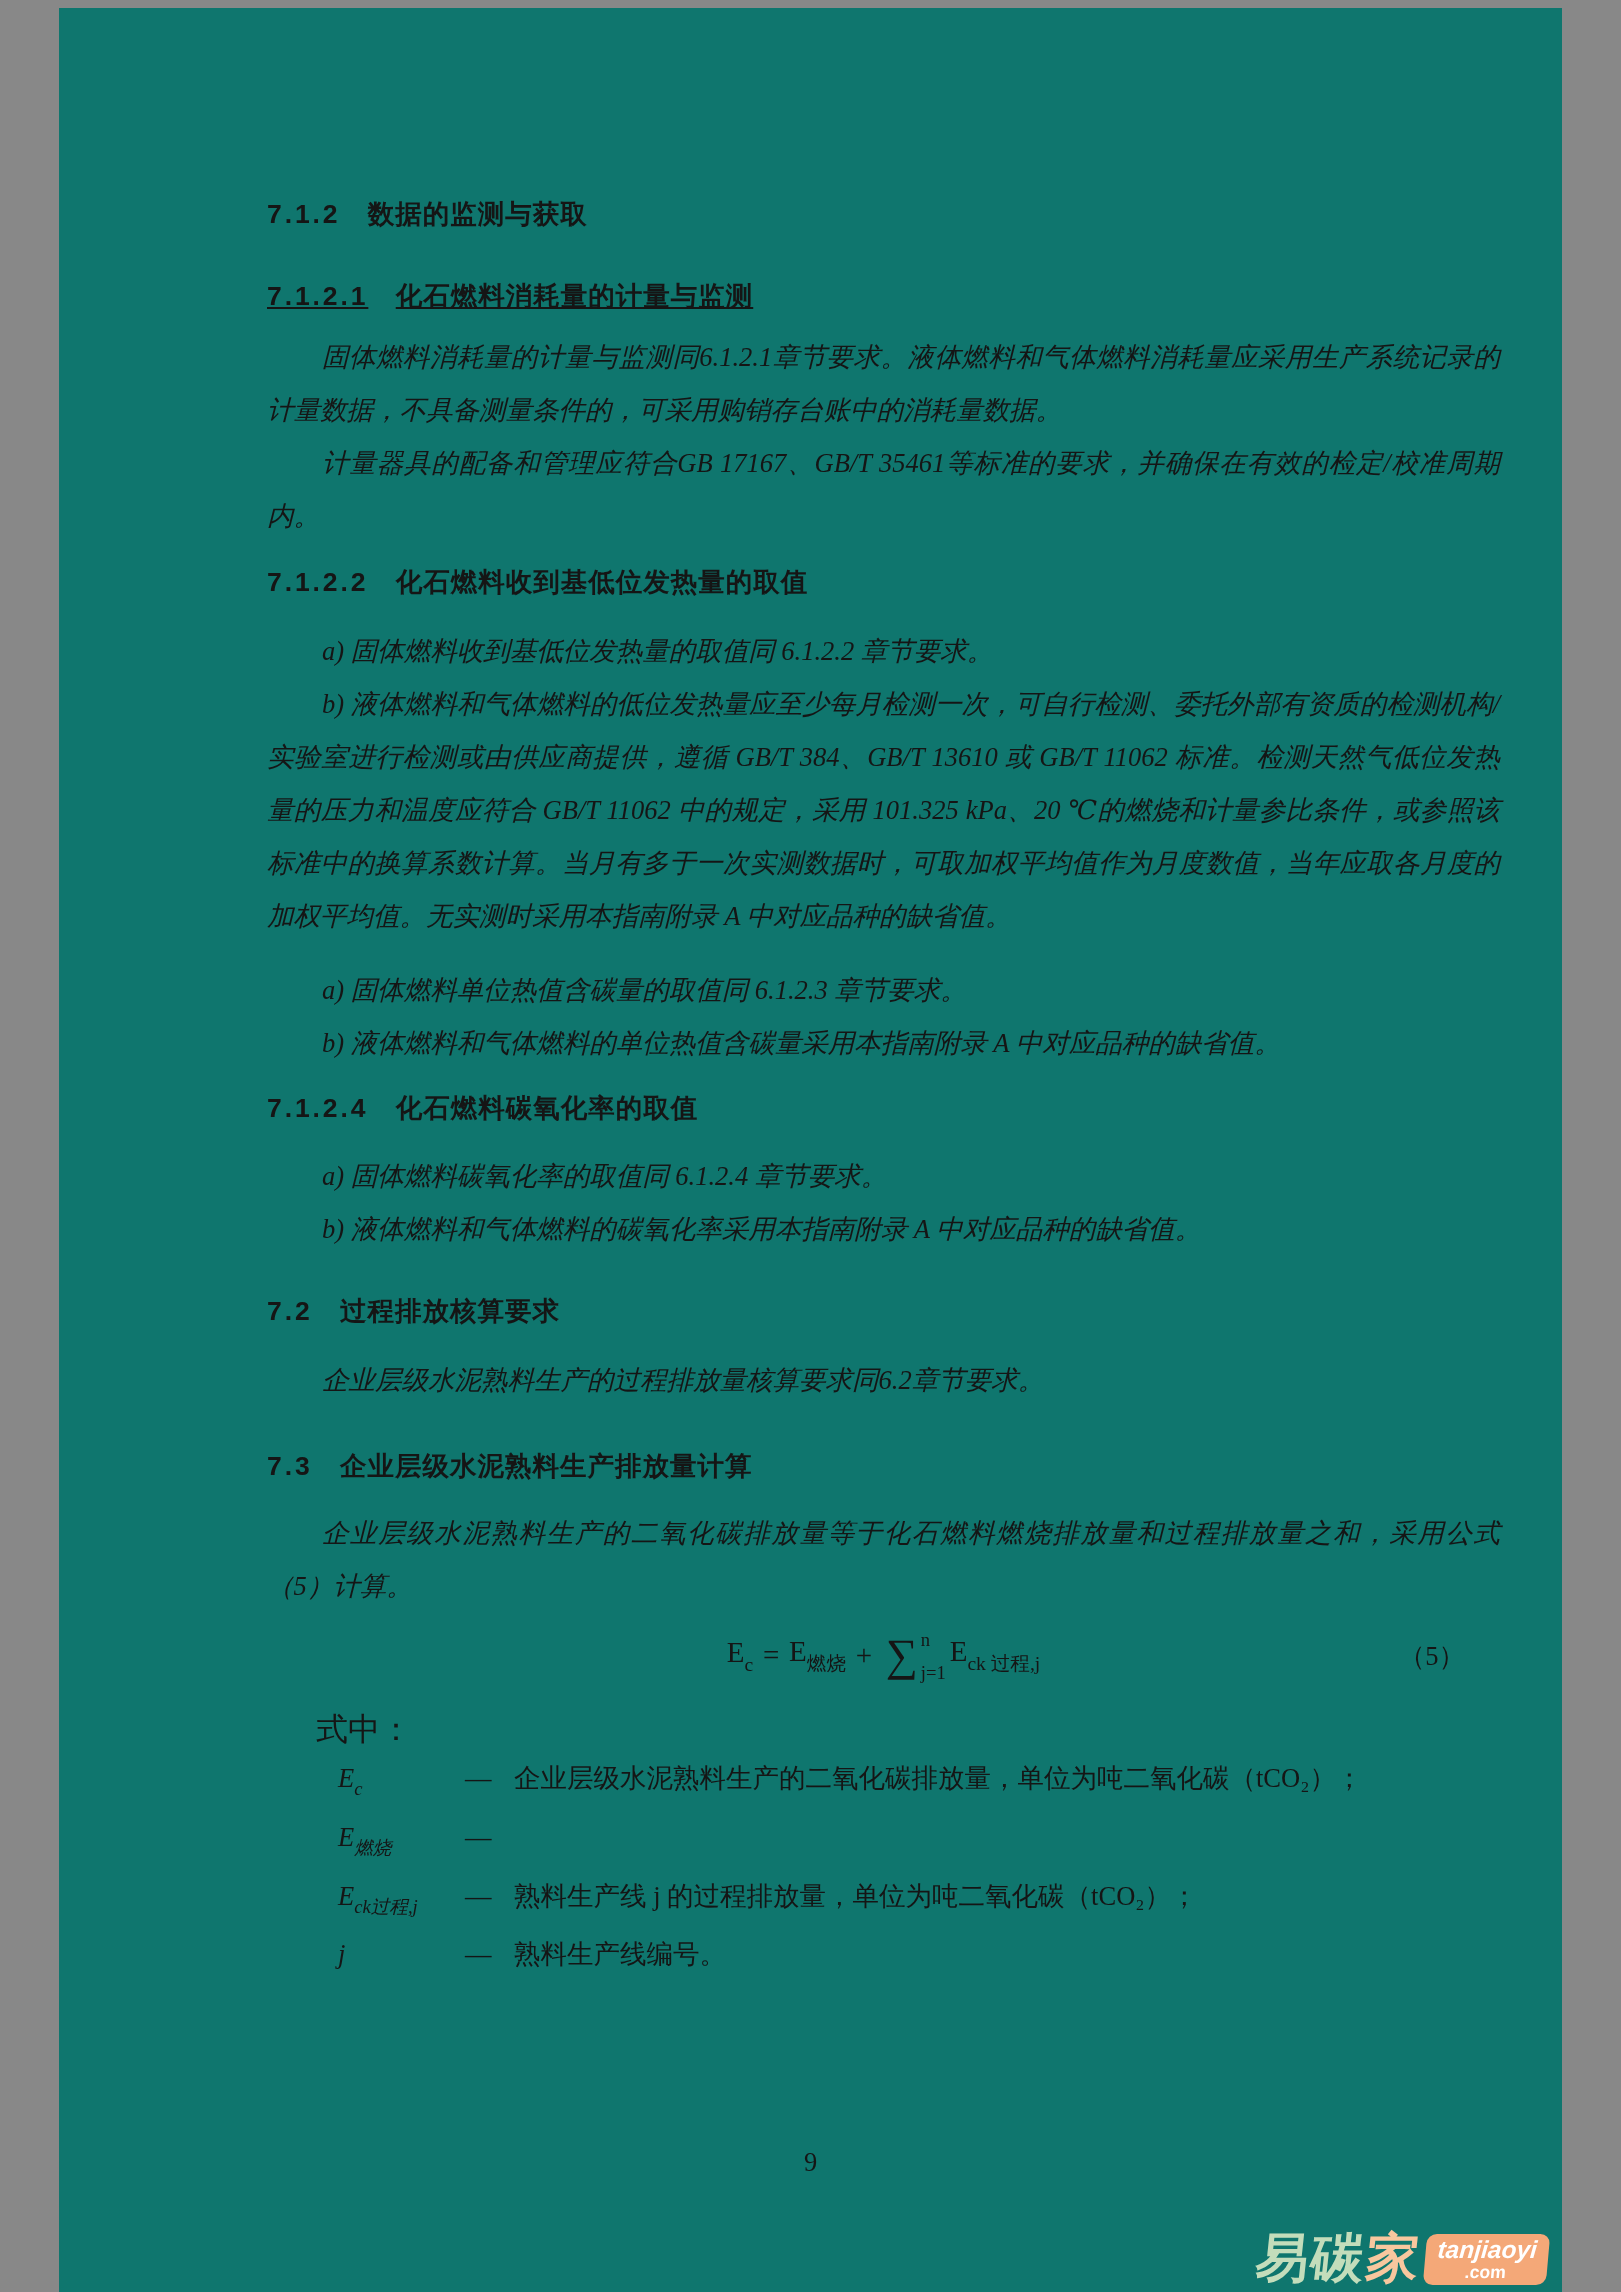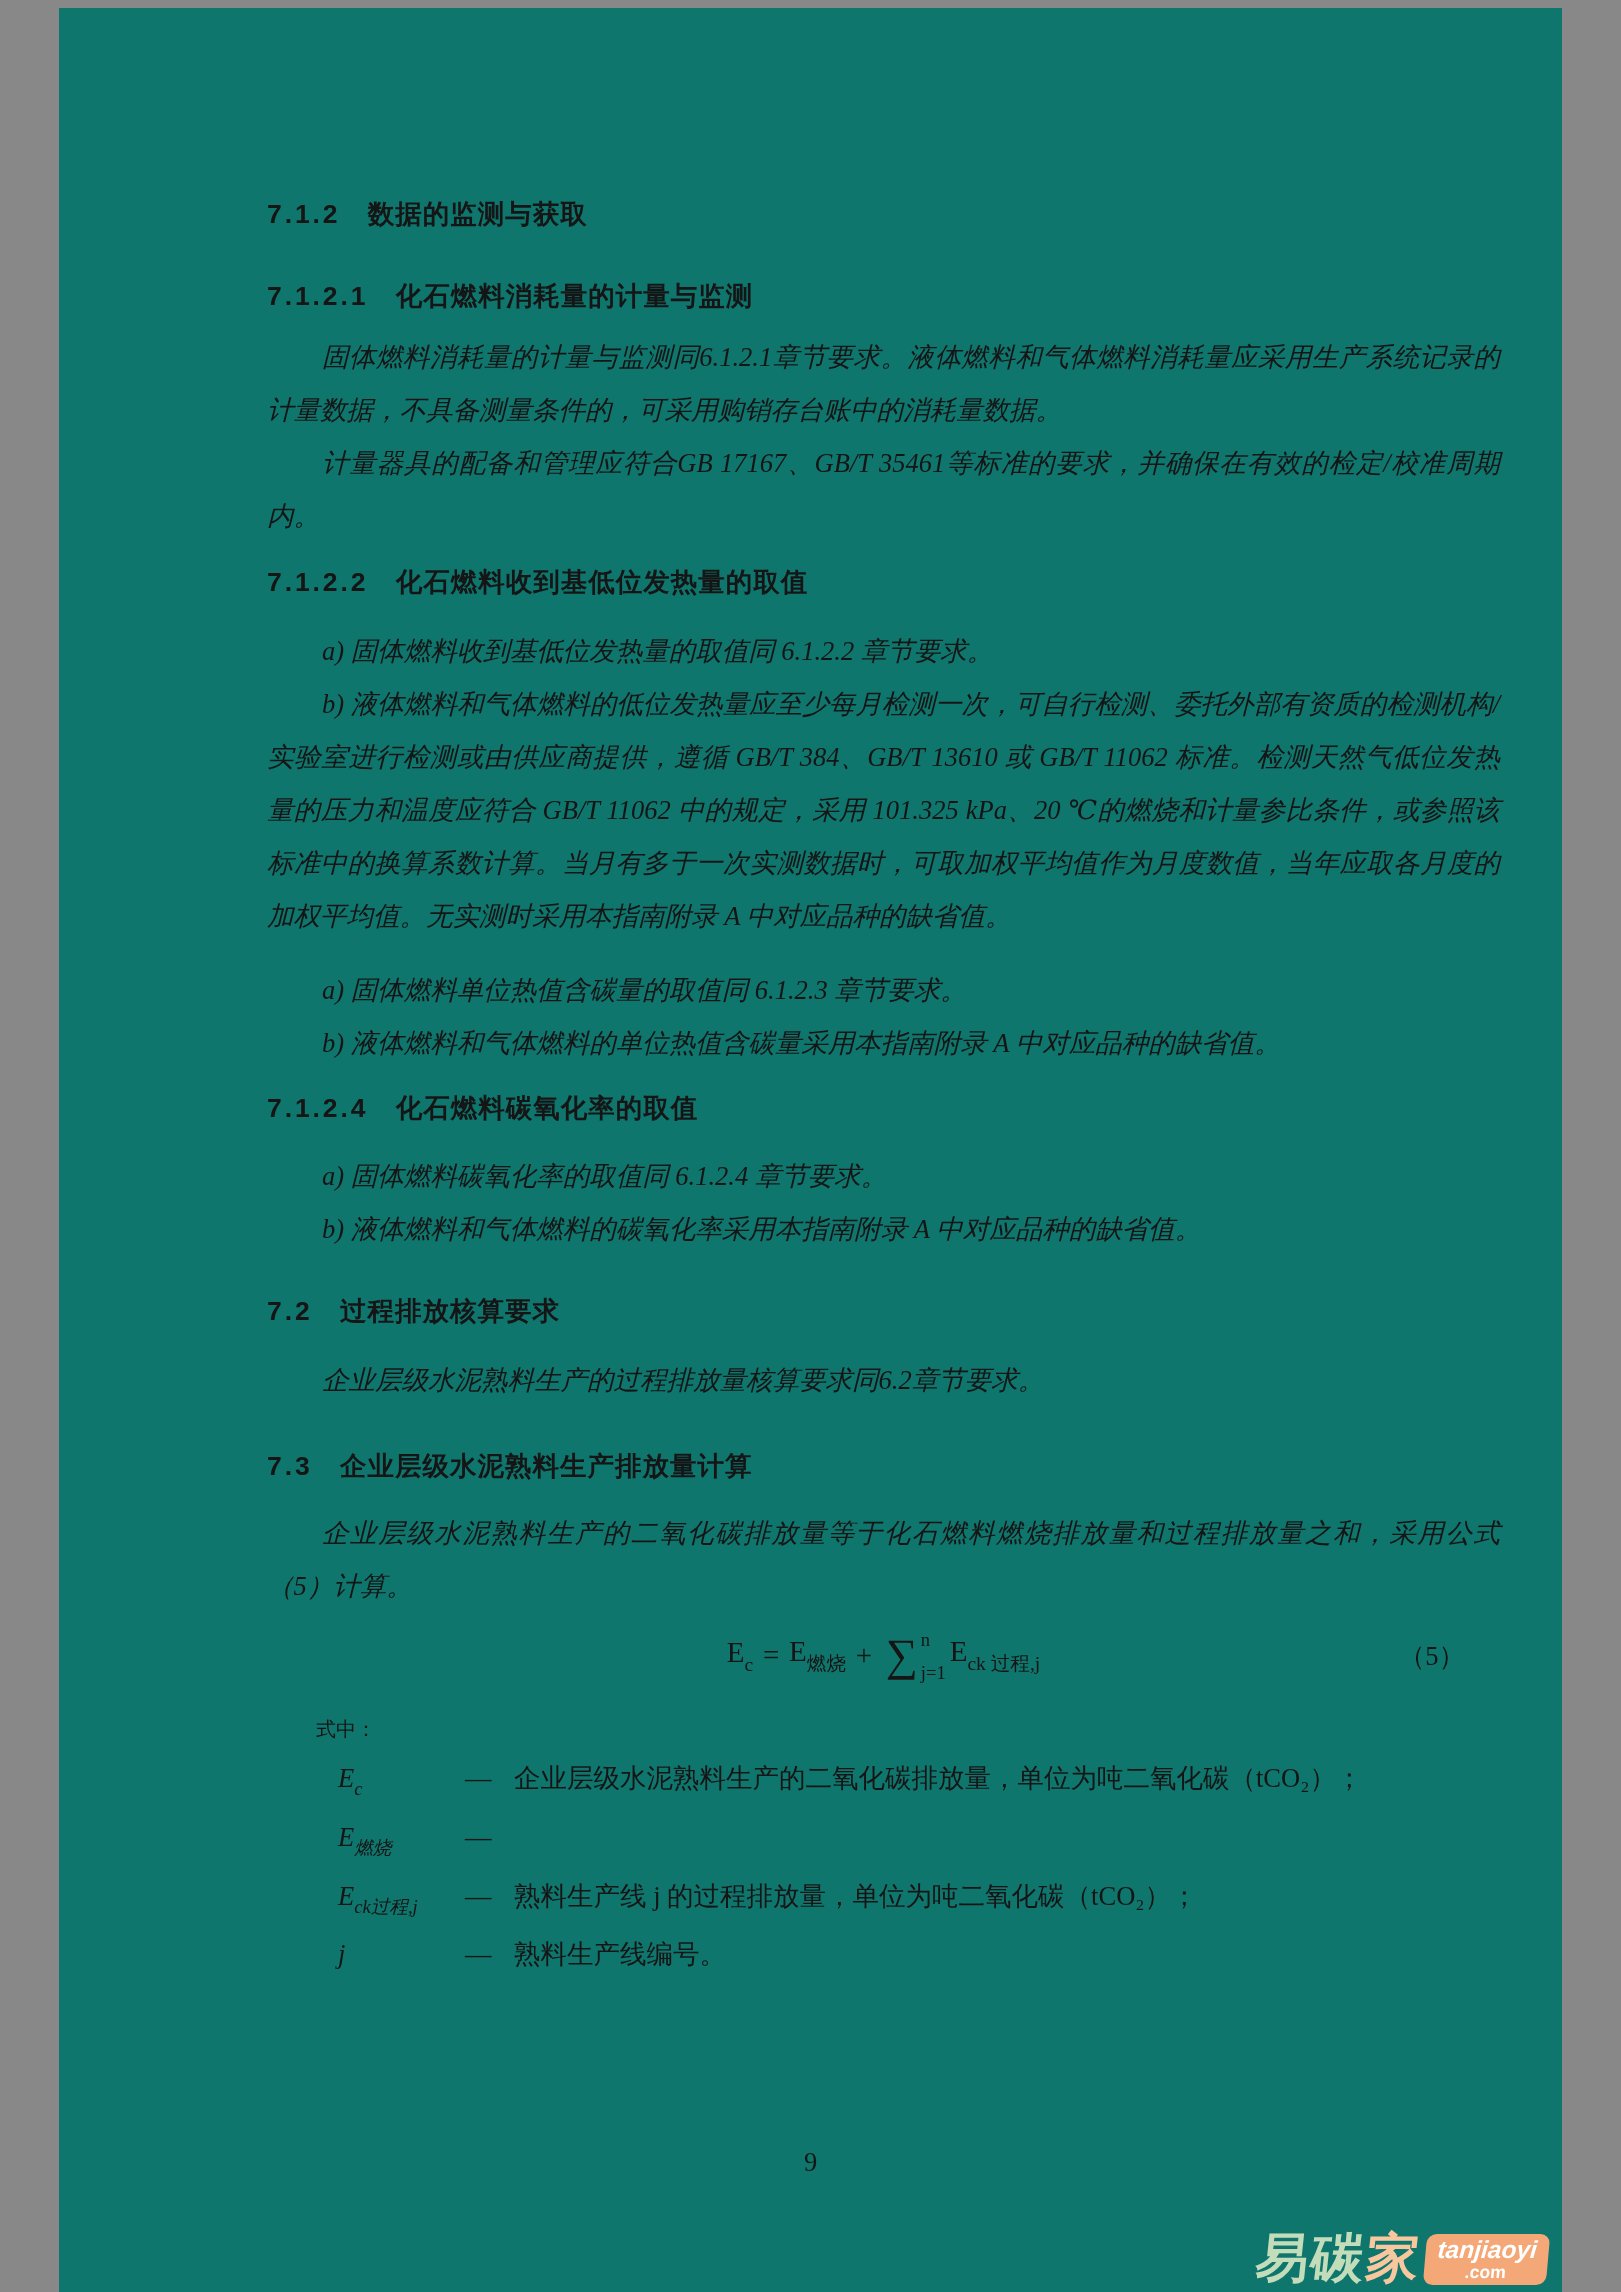--- a/index.html
+++ b/index.html
@@ -19,21 +19,21 @@
   }
   .heading {
     font-family:"Liberation Sans","DejaVu Sans",sans-serif;
     font-weight:bold;
     font-size:26.5px;
     line-height:37px;
     margin:0;
     letter-spacing:1px;
   }
   .heading .num { margin-right:27.4px; letter-spacing:2.9px; }
-  .mt-h2   { margin-top:45px; }
+  .mt-h2   { margin-top:45px;text-decoration:underline; }
   .mt-sec  { margin-top:21.6px; }
   .mt-sec2 { margin-top:15.7px; }
   .mt-sec3 { margin-top:19.6px; }
   .mt-sec4 { margin-top:37px; }
   .mt-sec5 { margin-top:41px; }
   p.body {
     font-size:26.5px;
     line-height:53px;
     margin:0;
     text-align:justify;
@@ -55,21 +55,21 @@
   .formula-row .op { margin:0 9.8px; }
   .formula-row .sub { font-size:19.6px; vertical-align:-8.8px; }
   .sum { display:inline-flex; align-items:center; margin:0 3.9px; }
   .sum .sigma { font-size:45px; line-height:1; font-family:"Liberation Serif","DejaVu Serif",serif; }
   .sum .lims {
     display:inline-flex; flex-direction:column; justify-content:space-between;
     height:51px; font-size:18.6px; line-height:1; margin-left:2.9px; padding-top:2px;
   }
   .eq-num { position:absolute; right:35px; top:13.7px; font-size:26.5px; }
   .where {
-    font-size:20px; line-height:49px; margin:17.6px 0 0 0; text-indent:49px;
+    font-size:32px; line-height:49px; margin:17.6px 0 0 0; text-indent:49px;
   }
   .def-row {
     display:flex; align-items:baseline;
     font-size:26.5px; line-height:49px;
     padding-left:71px;
   }
   .def-sym { width:127px; font-style:italic; flex:none; }
   .def-sym .sub { font-size:18.6px; vertical-align:-7.8px; letter-spacing:0; }
   .def-dash { width:49px; flex:none; }
   .def-text { flex:1; }

